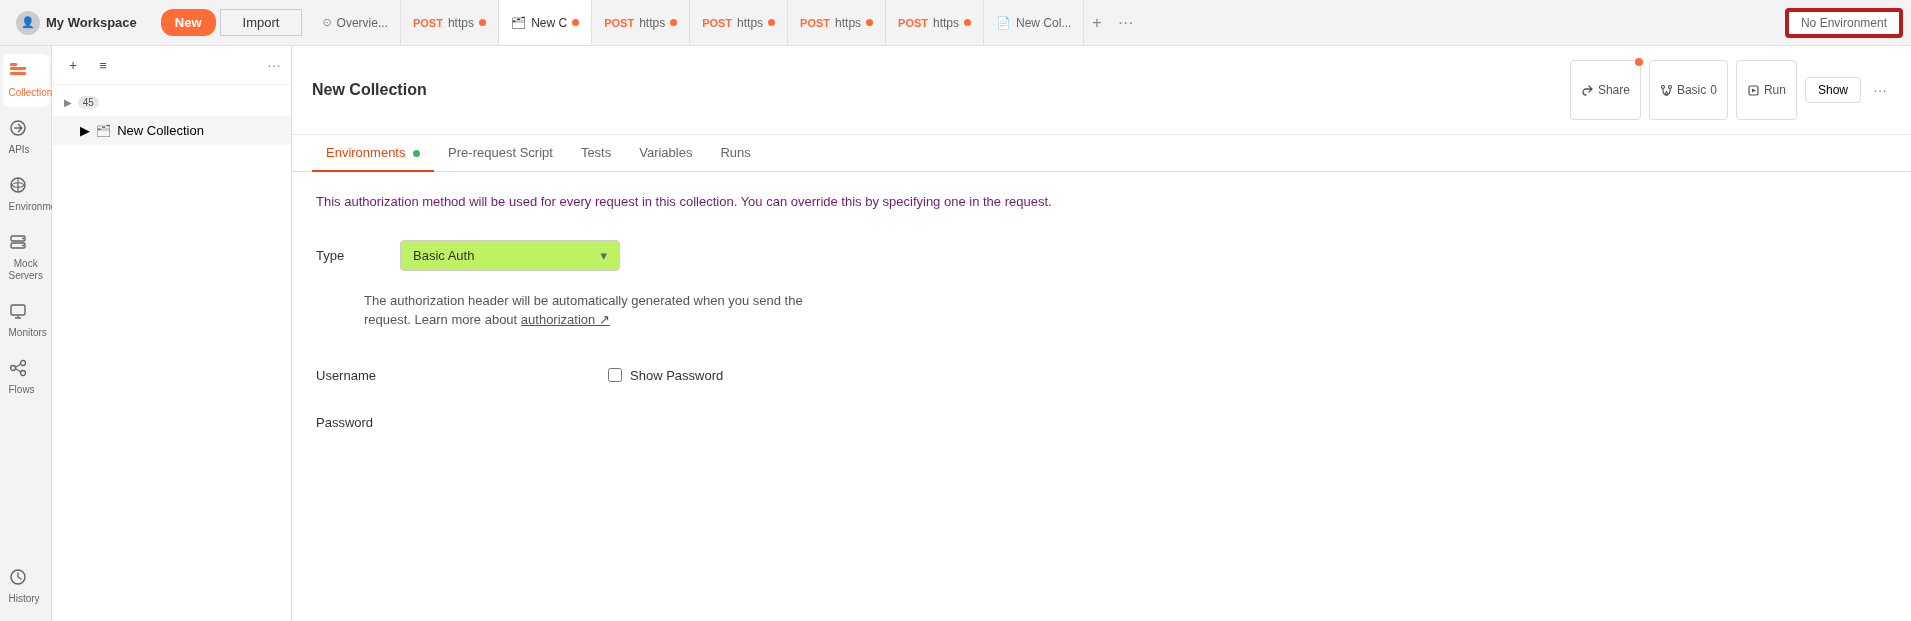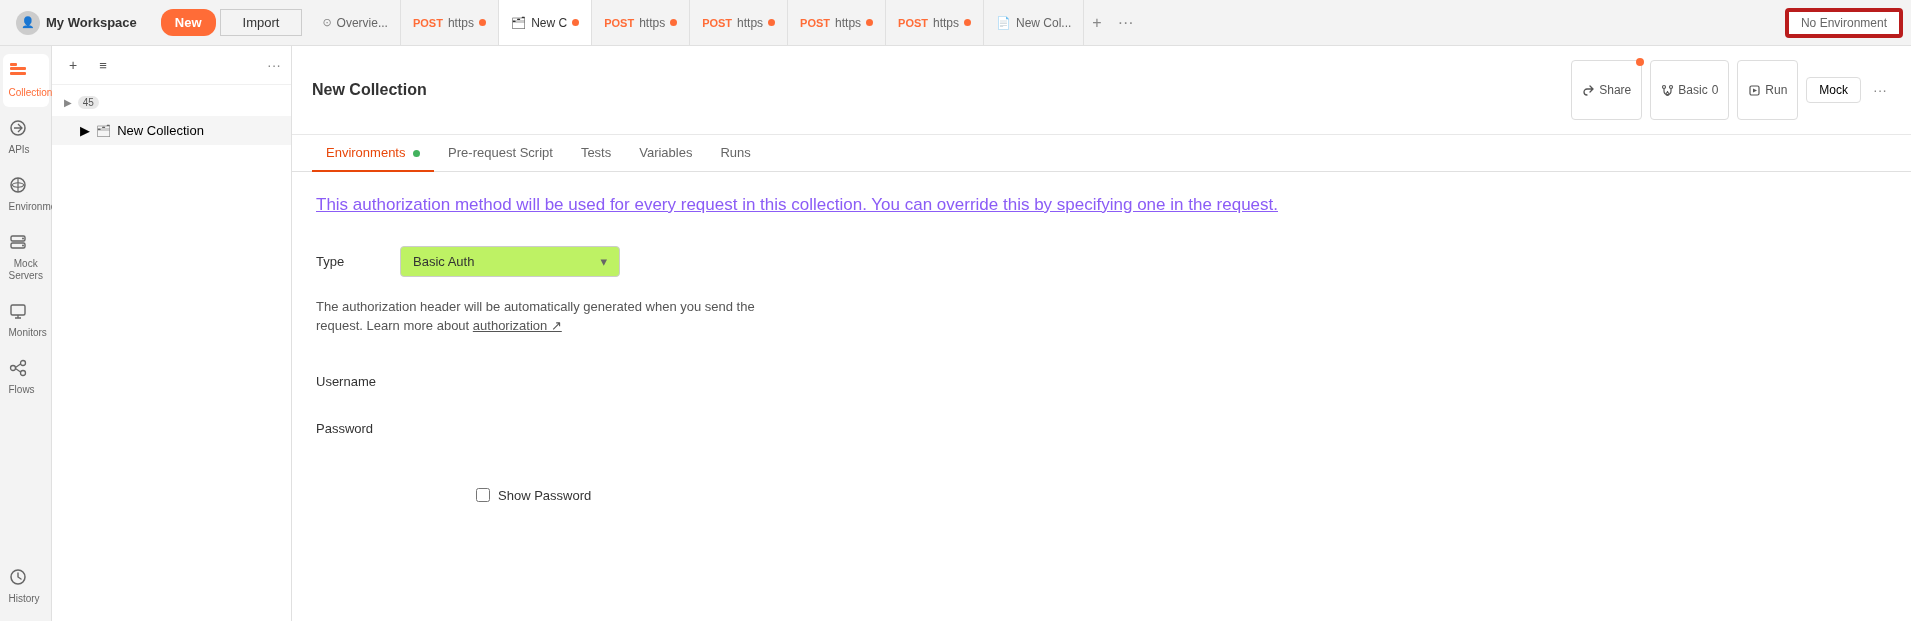--- a/index.html
+++ b/index.html
@@ -54,28 +54,28 @@
     .more-btn-header { cursor: pointer; color: #888; font-size: 14px; padding: 4px; }
 
     
     .content-tabs { display: flex; gap: 0; padding: 0 20px; border-bottom: 1px solid #e0e0e0; }
     .content-tab { padding: 10px 14px; cursor: pointer; font-size: 13px; color: #666; border-bottom: 2px solid transparent; margin-bottom: -1px; white-space: nowrap; }
     .content-tab.active { color: #e8470a; border-bottom: 2px solid #e8470a; font-weight: 500; }
     .tab-dot { width: 7px; height: 7px; border-radius: 50%; background: #43b25e; display: inline-block; margin-left: 4px; vertical-align: middle; }
 
     
     .content-body { flex: 1; overflow-y: auto; padding: 20px 24px; }
-    .description-text { font-size: 17px; color: #8b5cf6; line-height: 1.5; margin-bottom: 28px; text-decoration: underline; }
+    .description-text { font-size: 13px; color: #701a75; line-height: 1.5; margin-bottom: 28px; }
 
     .form-row { display: flex; align-items: flex-start; gap: 24px; margin-bottom: 20px; }
     .form-label { font-size: 13px; font-weight: 500; color: #333; min-width: 60px; padding-top: 8px; }
     .type-select { display: flex; align-items: flex-start; gap: 15px; padding: 7px 12px; border: 1px solid #ccc; border-radius: 4px; background: #bef264; cursor: pointer; min-width: 220px; font-size: 13px; color: #333; }
     .type-select .chevron { margin-left: auto; color: #666; }
 
-    .auth-description { font-size: 13px; color: #555; line-height: 1.5; margin-bottom: 28px; }
+    .auth-description { font-size: 13px; color: #555; line-height: 1.5; margin-bottom: 28px; margin-left: 48px; }
     .auth-description a { color: #555; text-decoration: underline; }
 
     .credentials-box { border: 2px solid #e0584a; border-radius: 6px; padding: 0; overflow: hidden; min-width: 280px; }
     .cred-input { width: 100%; border: none; outline: none; padding: 10px 14px; font-size: 13px; color: #999; background: #fff; border-bottom: 1px solid #f0f0f0; }
     .cred-input:last-child { border-bottom: none; }
     .cred-input::placeholder { color: #bbb; }
 
     .show-password-row { display: flex; align-items: flex-start; gap: 8px; margin-top: 10px; margin-left: 160px; }
     .checkbox { width: 14px; height: 14px; border: 1px solid #ccc; border-radius: 2px; cursor: pointer; background: #fff; }
     .show-pwd-label { font-size: 13px; color: #333; }
@@ -256,21 +256,21 @@
           <span>Basic</span>
           <span style="color:#555;font-size:12px;">0</span>
         </button>
         <button class="action-btn">
           <svg width="13" height="13" viewBox="0 0 13 13" fill="none">
               <rect x="2" y="2" width="9" height="9" rx="1.5" stroke="#555" stroke-width="1.2" fill="none"></rect>
               <polygon points="5,4.5 5,8.5 9,6.5" fill="#555"></polygon>
             </svg>
           <span>Run</span>
         </button>
-        <button class="save-btn">Mock</button>
+        <button class="save-btn">Show</button>
         <span class="more-btn-header">···</span>
       </div>
     </div>
 
     <div class="content-tabs">
       <div class="content-tab active">
         <span>Environments</span>
         <span class="tab-dot"></span>
       </div>
       <div class="content-tab">
@@ -296,21 +296,21 @@
           <span>Basic Auth</span>
           <span class="chevron">▾</span>
         </div>
       </div>
 
       <p class="auth-description">
         <span>The authorization header will be automatically generated when you send the</span><br>
         <span>request. Learn more about </span><a href="#" style="color:#555;text-decoration:underline;">authorization ↗</a>
       </p>
 
-      <div style="display:flex;gap:32px;align-items:flex-start;flex-direction:column;">
+      <div style="display:flex;gap:52px;align-items:flex-start;flex-direction:row;">
         <div style="display:flex;align-items:flex-start;gap:0;">
           <div style="display:flex;flex-direction:column;gap:12px;min-width:80px;">
             <div style="padding:10px 0;font-size:13px;color:#333;font-weight:400;">Username</div>
             <div style="padding:10px 0;font-size:13px;color:#333;font-weight:400;">Password</div>
           </div>
         </div>
         <div class="show-password-row" style="margin-left:160px;">
           <input type="checkbox" class="checkbox" style="">
           <span class="show-pwd-label">Show Password</span>
         </div>

